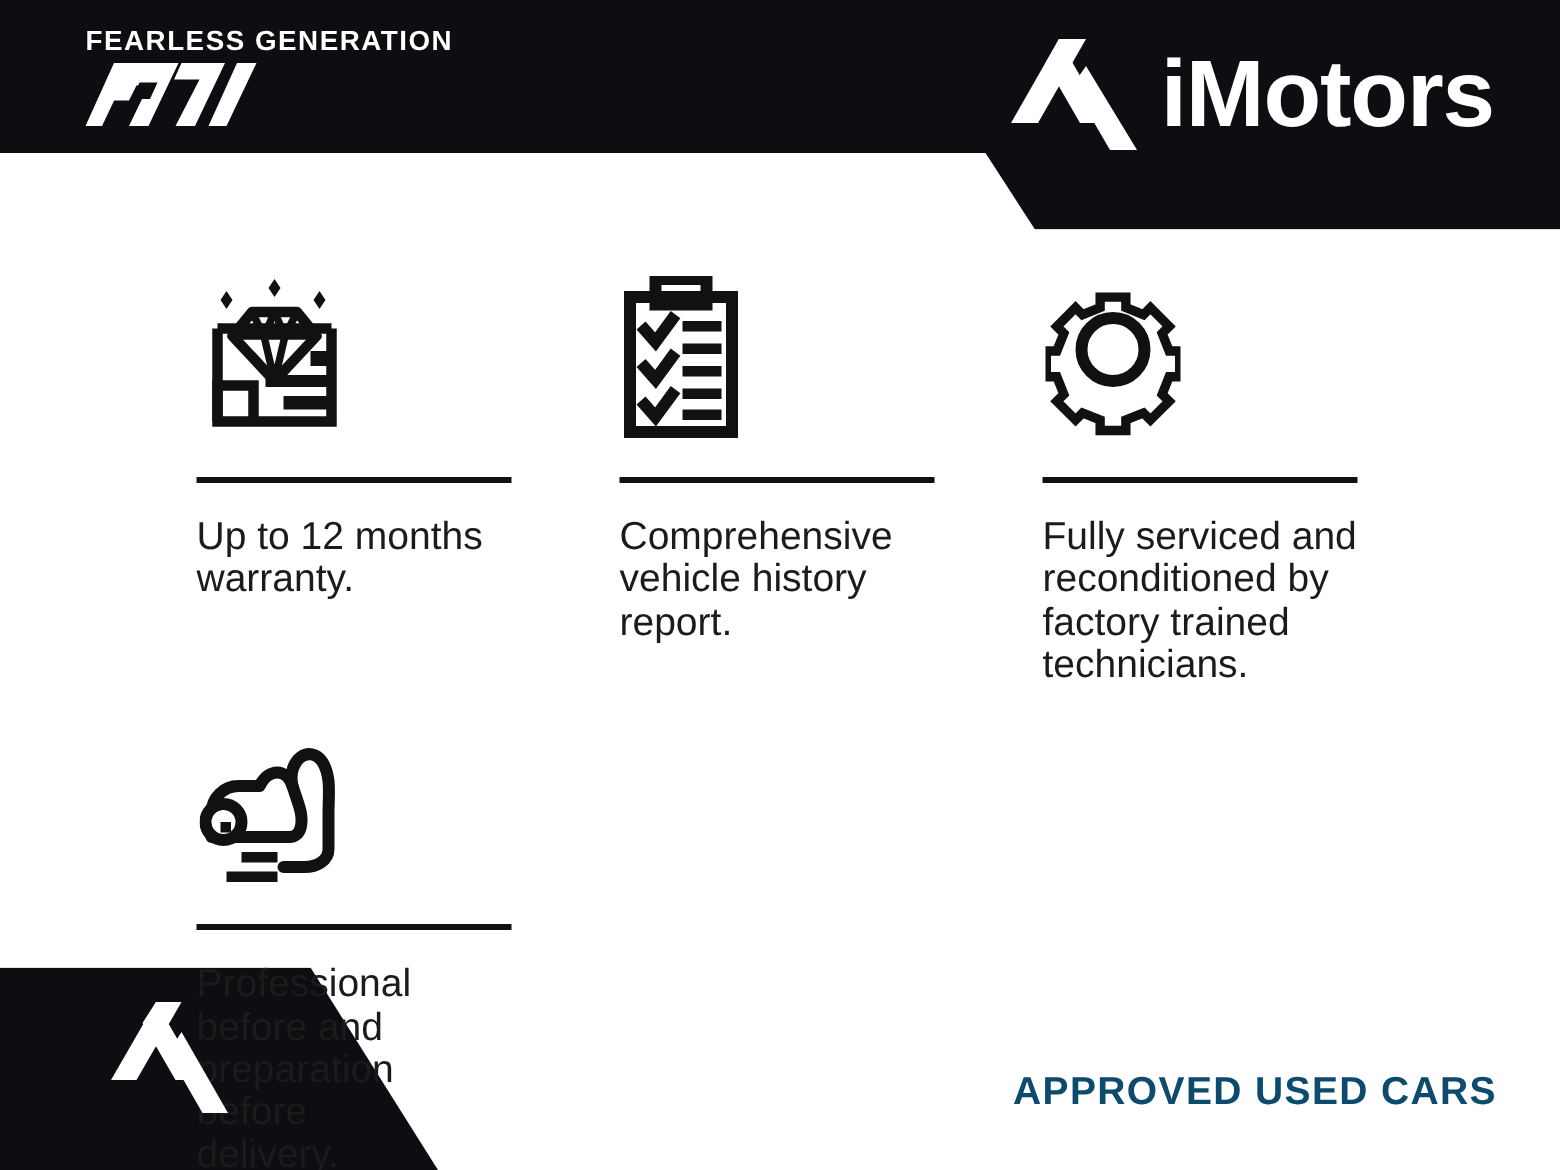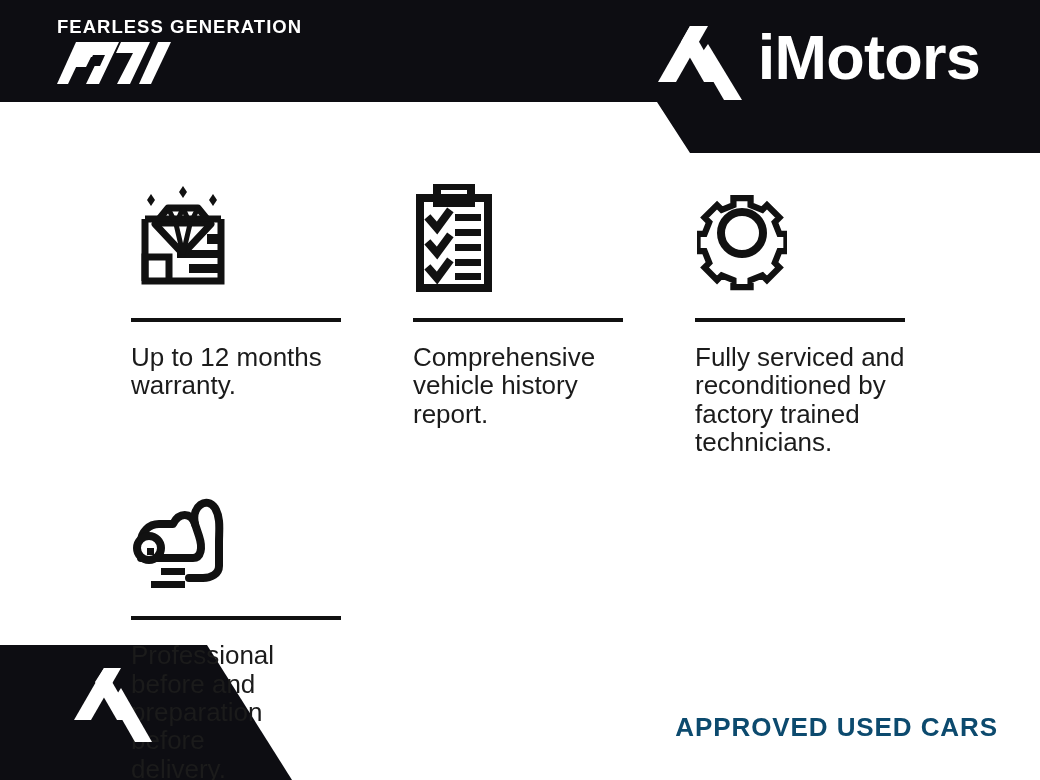--- a/index.html
+++ b/index.html
@@ -50,24 +50,24 @@
     font-family: "Liberation Sans", sans-serif;
   }
   .year-mark {
     margin-top: 3px;
     height: 46px;
     width: 120px;
   }
 
   .header-logo {
     position: absolute;
-    right: 60px;
+    right: 44px;
     top: 26px;
     display: flex;
-    align-items: flex-start;
+    align-items: center;
     gap: 16px;
     z-index: 3;
   }
   .logo-mark-head { width: 86px; height: 74px; display:block; }
   .logo-word {
     color: #ffffff;
     font-size: 63px;
     font-weight: bold;
     letter-spacing: -0.012em;
     line-height: 1;

